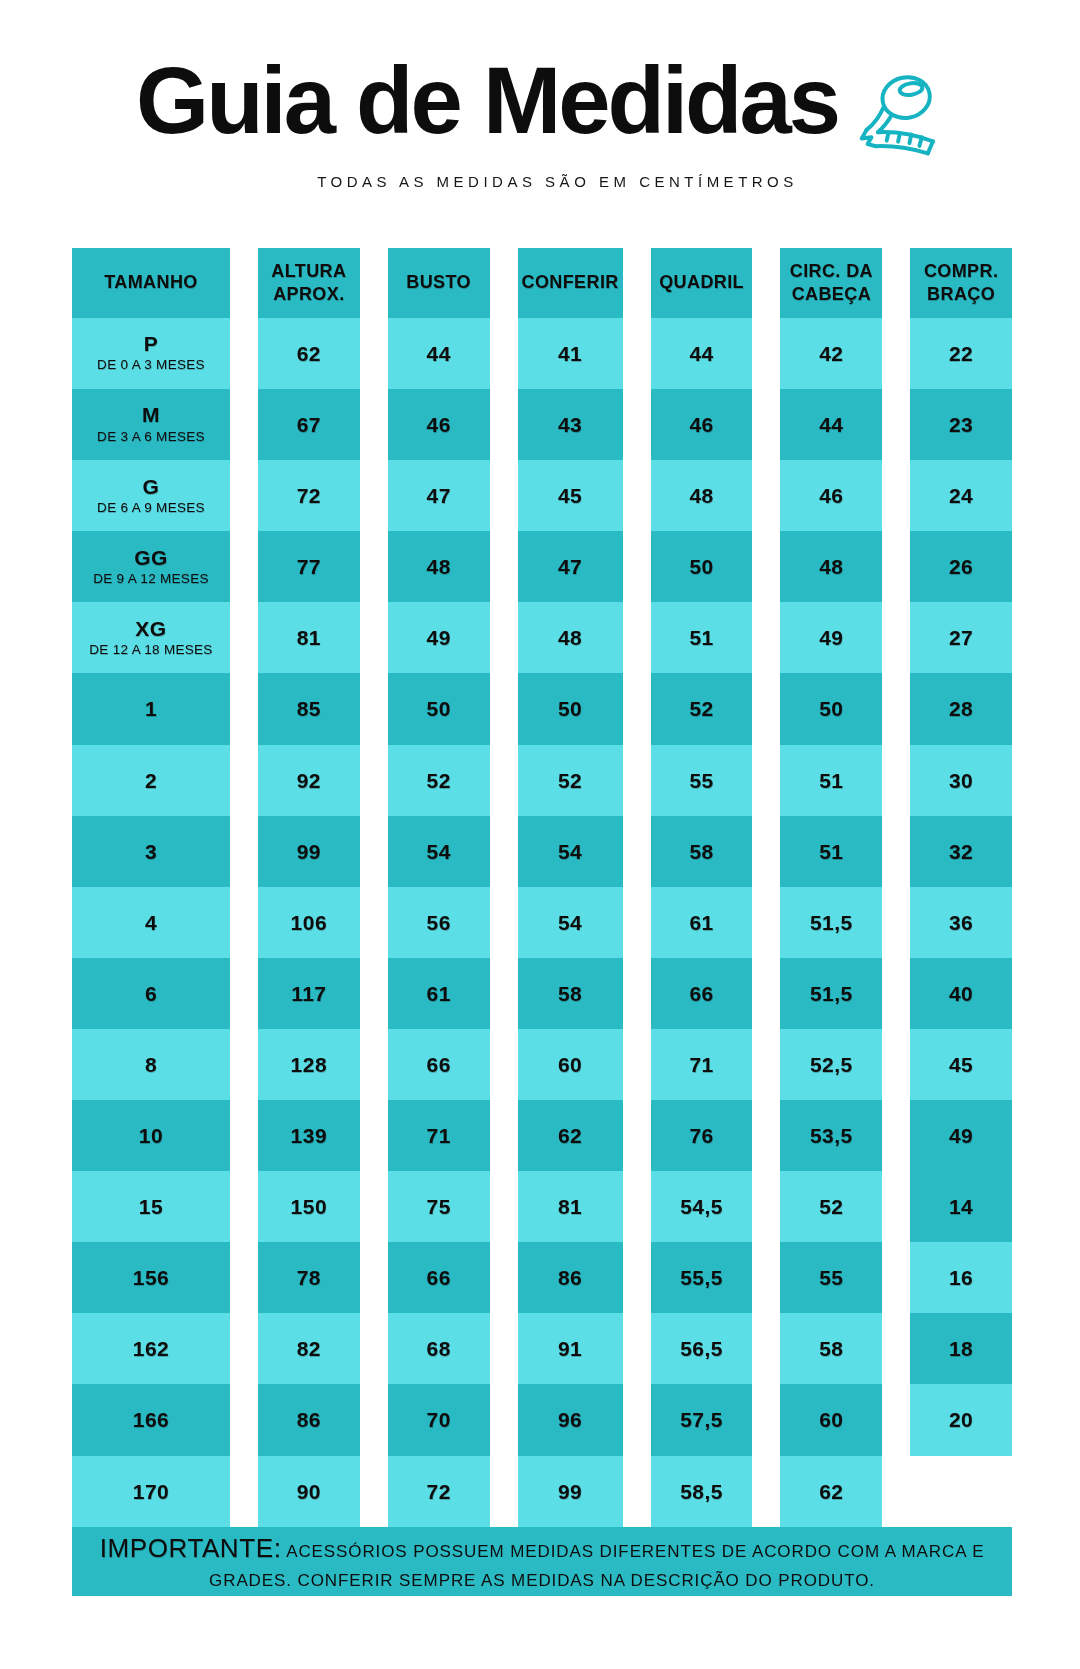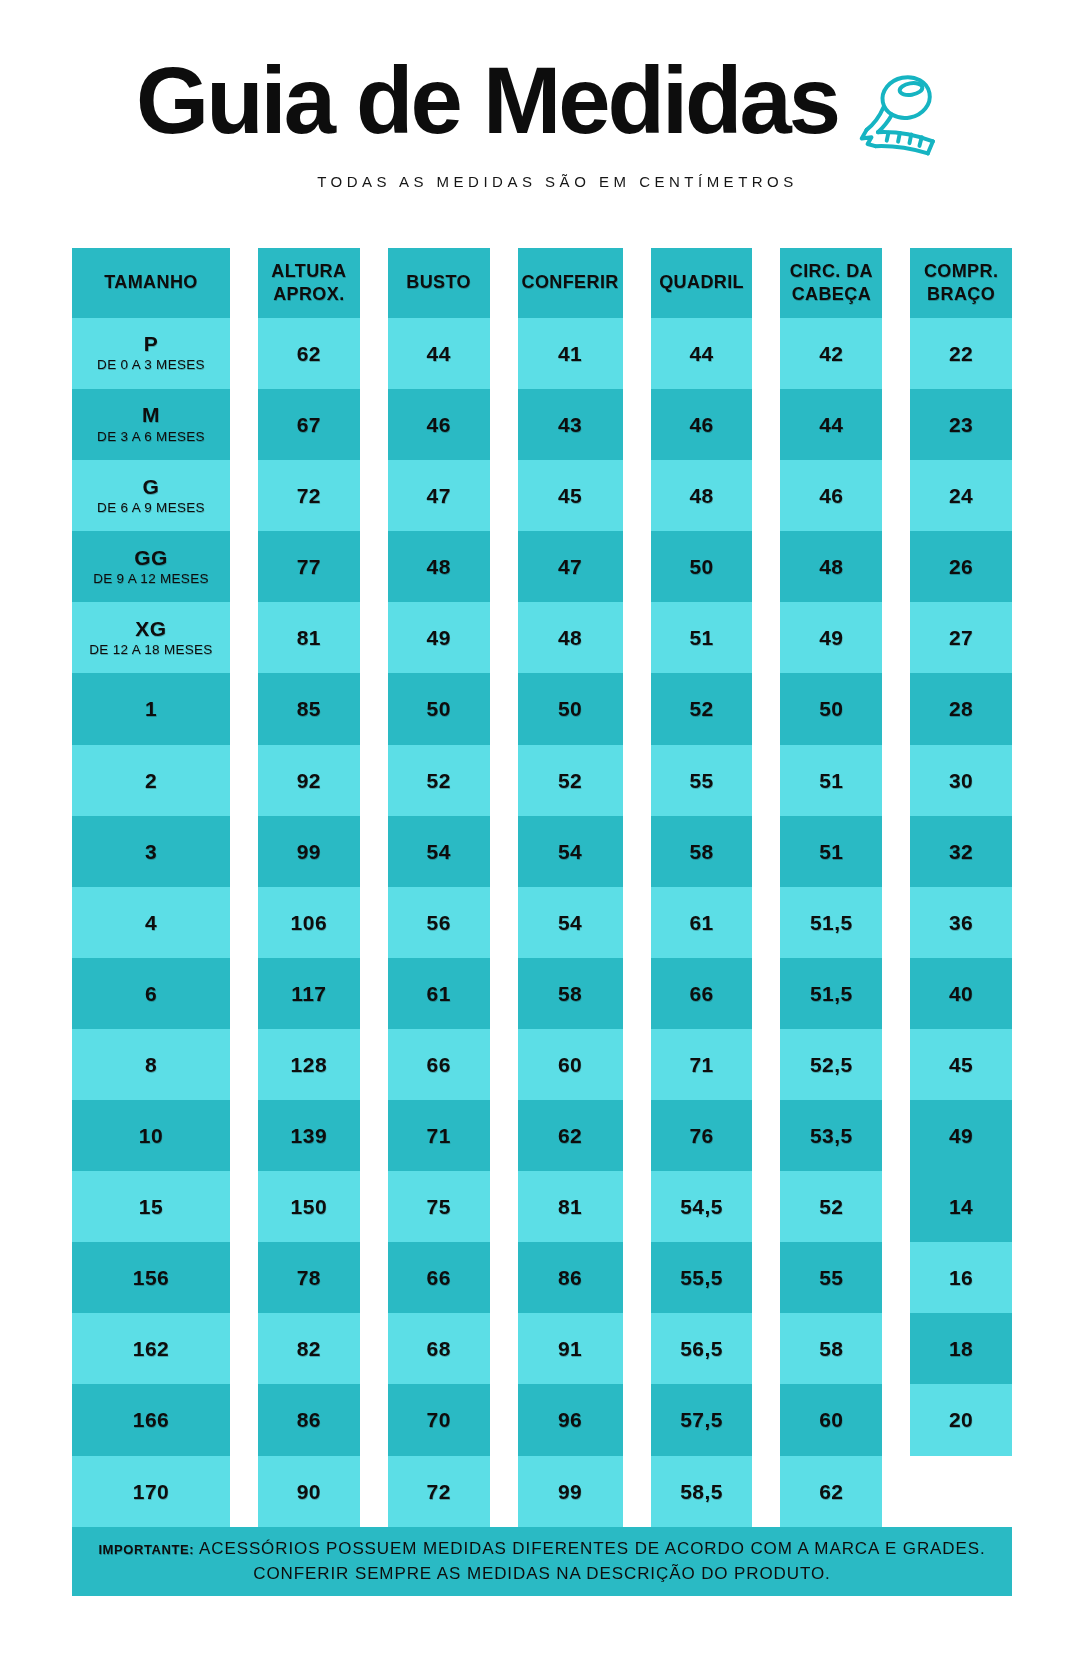--- a/index.html
+++ b/index.html
@@ -64,21 +64,21 @@
     margin: 0 68px 0 72px;
     background: var(--teal-dark);
     display: flex; align-items: center; justify-content: center;
   }
   .note-inner {
     max-width: 900px; text-align: center;
     font-size: 17px; letter-spacing: 0.9px; line-height: 1.5;
     color: var(--ink); text-transform: uppercase;
   }
   .note-label {
-    font-weight: bold; font-size: 13px; letter-spacing: 0.6px;
+    font-weight: normal; font-size: 26px; letter-spacing: 0.6px;
     text-shadow: 0.5px 0.7px 0 rgba(10,10,10,0.3);
   }
 </style>
 </head>
 <body>
 
 <div class="page">
 
   <header class="hero">
     <div class="title-row">

